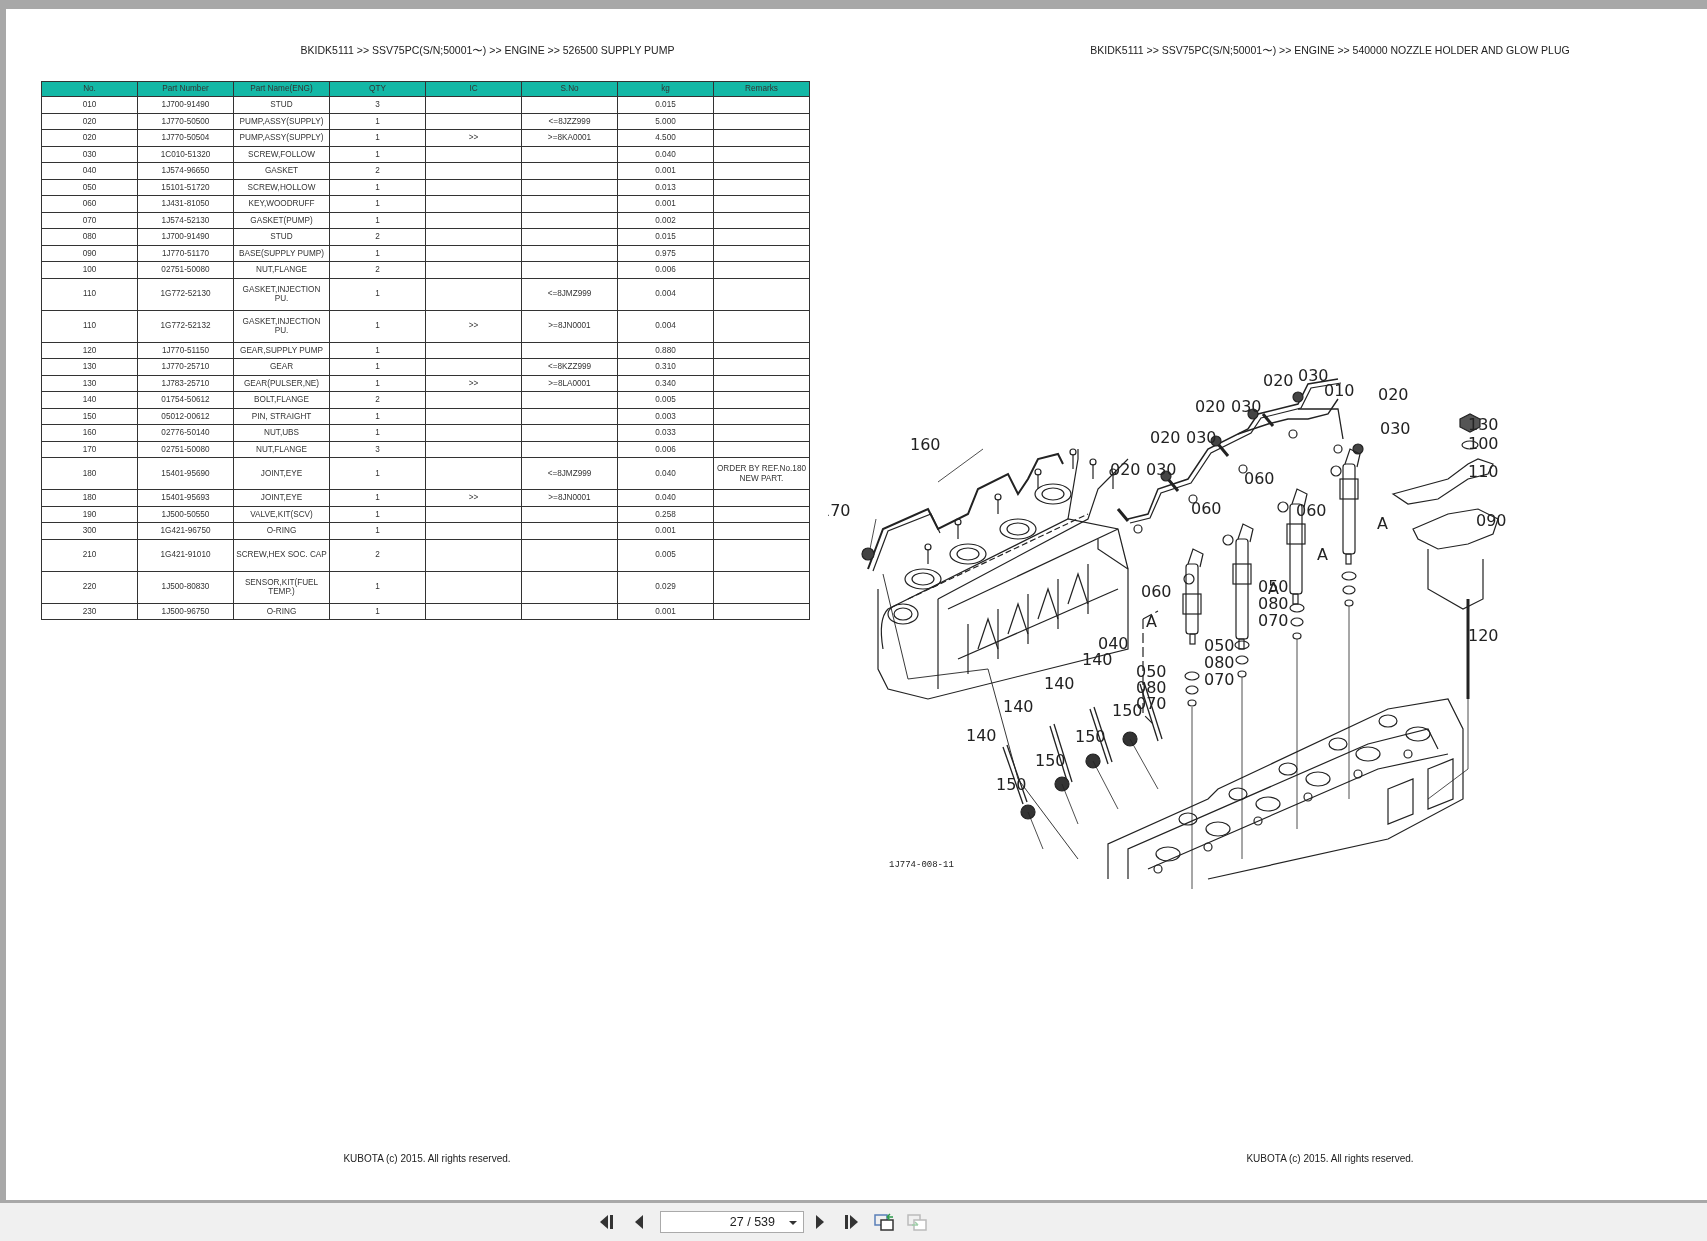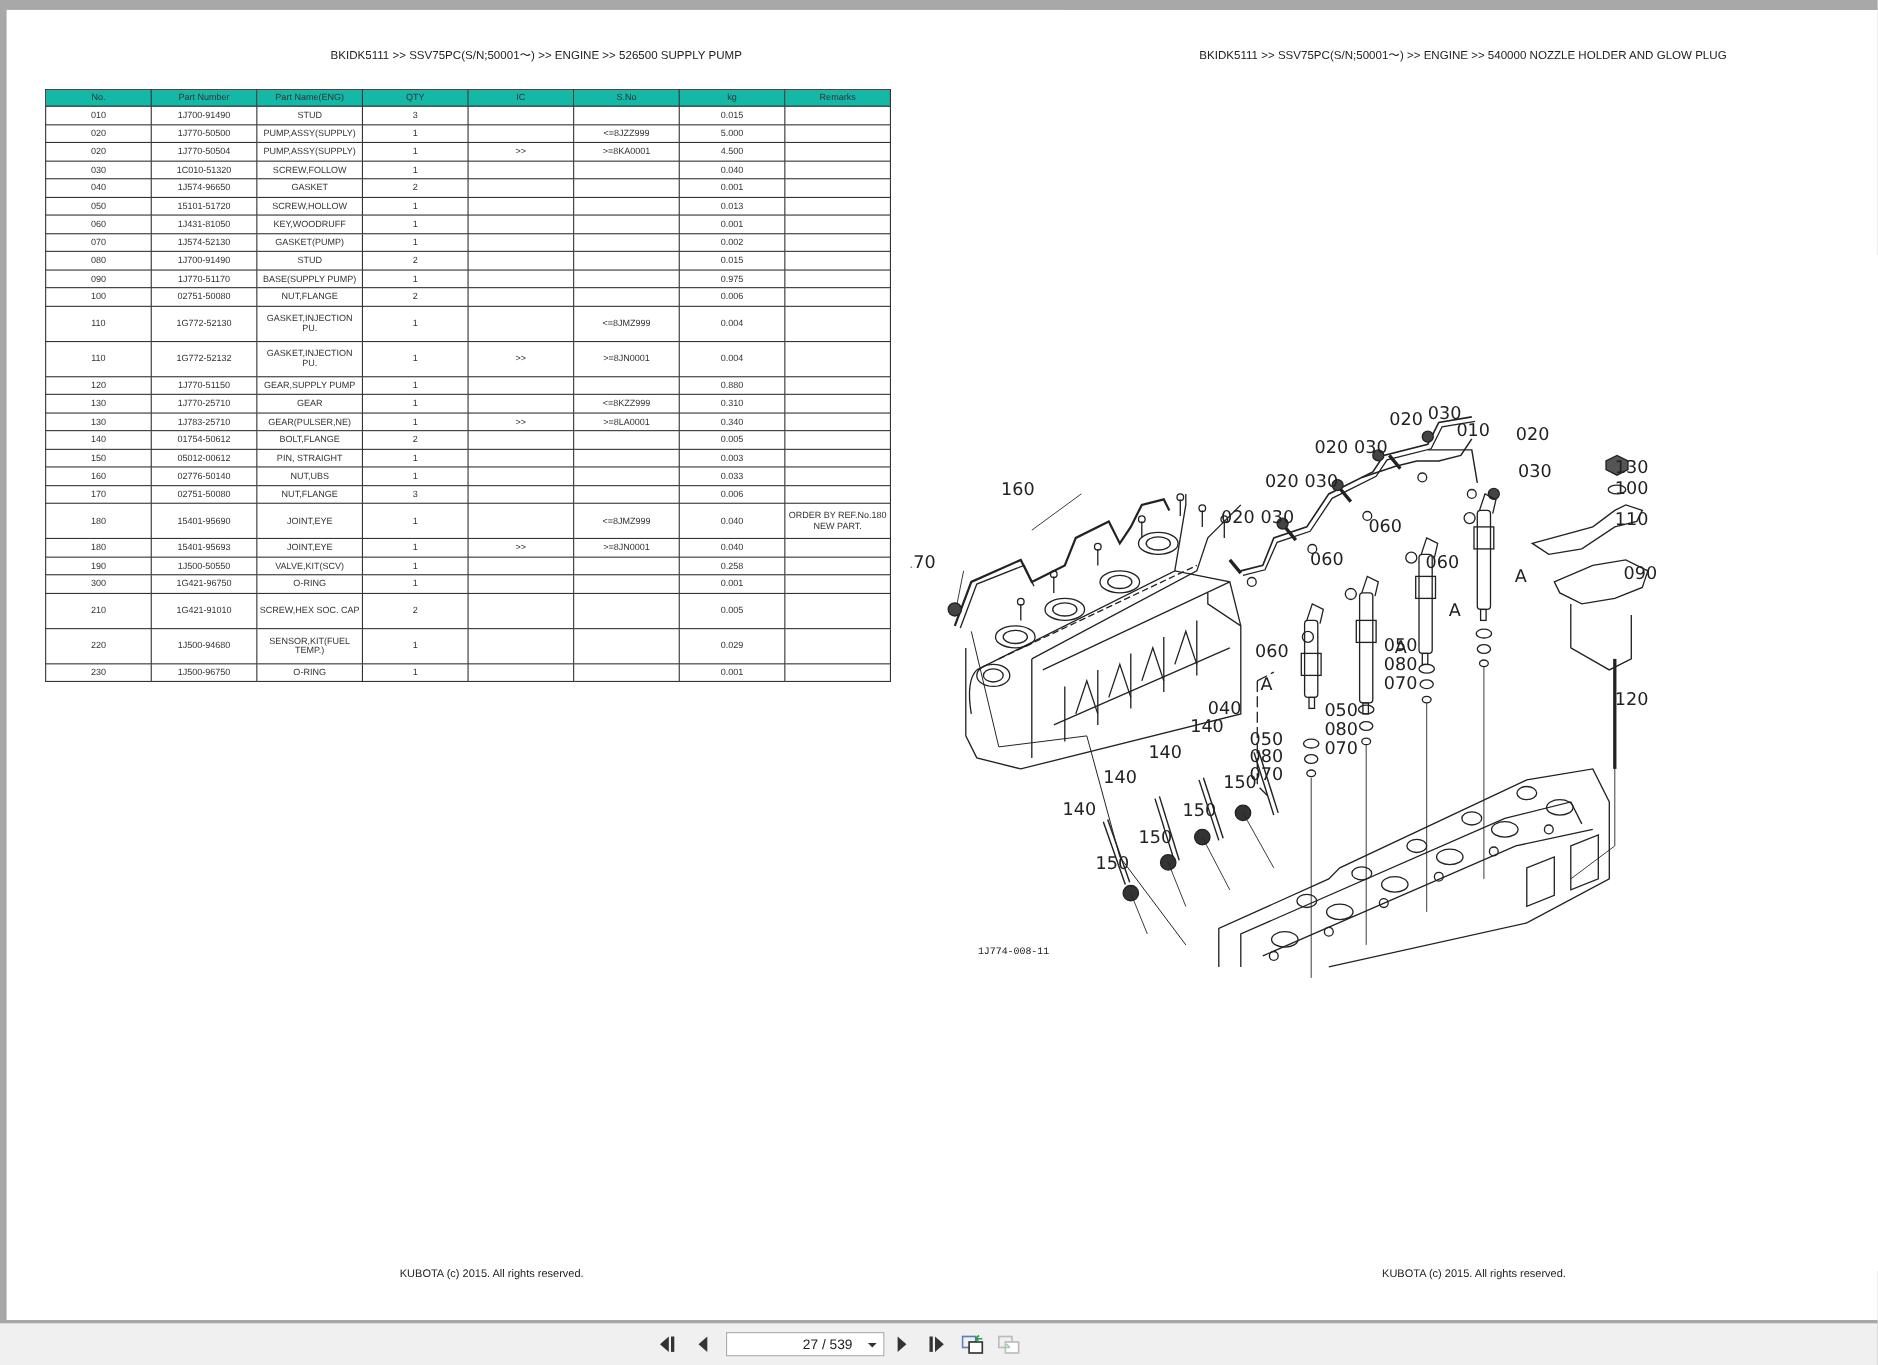--- a/index.html
+++ b/index.html
@@ -4,21 +4,21 @@
 <style>
   html, body { margin:0; padding:0; }
   body {
     width:1707px; height:1241px; background:#a8a8a8; position:relative; overflow:hidden;
     font-family:"Liberation Sans", sans-serif; color:#222;
   }
   .page { position:absolute; top:9px; height:1191px; background:#fff; }
   #page-left { left:6px; width:963px; }
   #page-right { left:828px; width:1004px;border-radius:19px; }
   .breadcrumb { position:absolute; top:35px; left:0; right:0; text-align:center; font-size:10.5px; color:#222; letter-spacing:0; }
-  .footer { position:absolute; top:1144px; left:0; right:0; text-align:center; font-size:10px; color:#222;padding-left:20px; }
+  .footer { position:absolute; top:1144px; left:0; right:0; text-align:center; font-size:10px; color:#222; }
   #page-left .footer { left:0; width:842px; }
   table.parts { position:absolute; top:72px; left:35px; border-collapse:collapse; table-layout:fixed; width:768px; }
   table.parts th, table.parts td {
     border:1px solid #333; text-align:center; font-size:8.2px; line-height:9.5px; padding:0 2px; color:#333; font-weight:normal;
   }
   table.parts th { background:#14b8a6; height:14px; }
   table.parts td { height:15.5px; }
   table.parts tr.tall td { height:31px; }
   .diagram { position:absolute; left:0; top:0; width:840px; height:1191px; }
   .diagram text { font-family:"DejaVu Sans", sans-serif; fill:#222; }
@@ -304,21 +304,21 @@
           <td>1G421-91010</td>
           <td>SCREW,HEX SOC. CAP</td>
           <td>2</td>
           <td></td>
           <td></td>
           <td>0.005</td>
           <td></td>
         </tr>
         <tr class="tall">
           <td>220</td>
-          <td>1J500-94680</td>
+          <td>1J500-80830</td>
           <td>SENSOR,KIT(FUEL TEMP.)</td>
           <td>1</td>
           <td></td>
           <td></td>
           <td>0.029</td>
           <td></td>
         </tr>
         <tr>
           <td>230</td>
           <td>1J500-96750</td>

